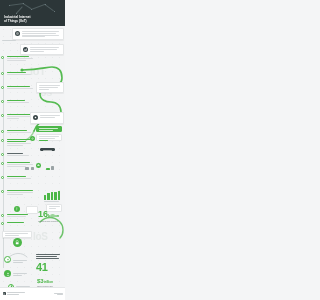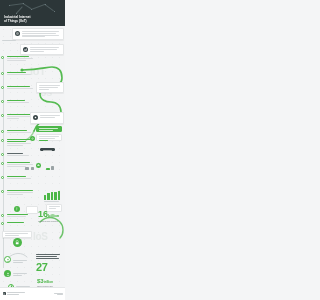--- a/index.html
+++ b/index.html
@@ -421,21 +421,21 @@
     <div class="srcline" style="left:13px;top:236px;width:10px;"></div>
     <div class="srcline" style="left:13px;top:247px;width:14px;"></div>
     <div class="srcline" style="left:13px;top:249px;width:9px;"></div>
 
     <div class="qbox" style="left:36px;top:228px;width:27px;">
       <div class="pl" style="height:1.1px;background:#5c6769;border-radius:.5px;margin-bottom:1px;width:90%"></div>
       <div class="pl" style="height:1.1px;background:#5c6769;border-radius:.5px;margin-bottom:1px;width:78%"></div>
       <div class="pl" style="height:1.1px;background:#5c6769;border-radius:.5px;margin-bottom:1px;width:84%"></div>
       <div class="sr">What does this mean for business now?</div>
     </div>
-    <div class="bignum" style="left:36px;top:236px;font-size:11px;letter-spacing:-.4px;">27</div>
+    <div class="bignum" style="left:36px;top:236px;font-size:11px;letter-spacing:-.4px;">41</div>
 
     <div class="bignum" style="left:37px;top:252px;font-size:6px;">
       <span>$3</span><span class="unit" style="font-size:.55em">trillion</span>
     </div>
     <div class="mini-label" style="left:37px;top:259px;width:25px;">added economic value</div>
 
     <div class="icircle outline" style="left:8px;top:258px;width:6px;height:6px;">
       <svg viewBox="0 0 10 12" width="3" height="3.6">
           <path d="M5,1 A3,3 0 0 1 7,6 V8 H3 V6 A3,3 0 0 1 5,1Z" fill="#4cb748"></path>
         <rect x="3.6" y="8.6" width="2.8" height="1.4" fill="#4cb748"></rect>

